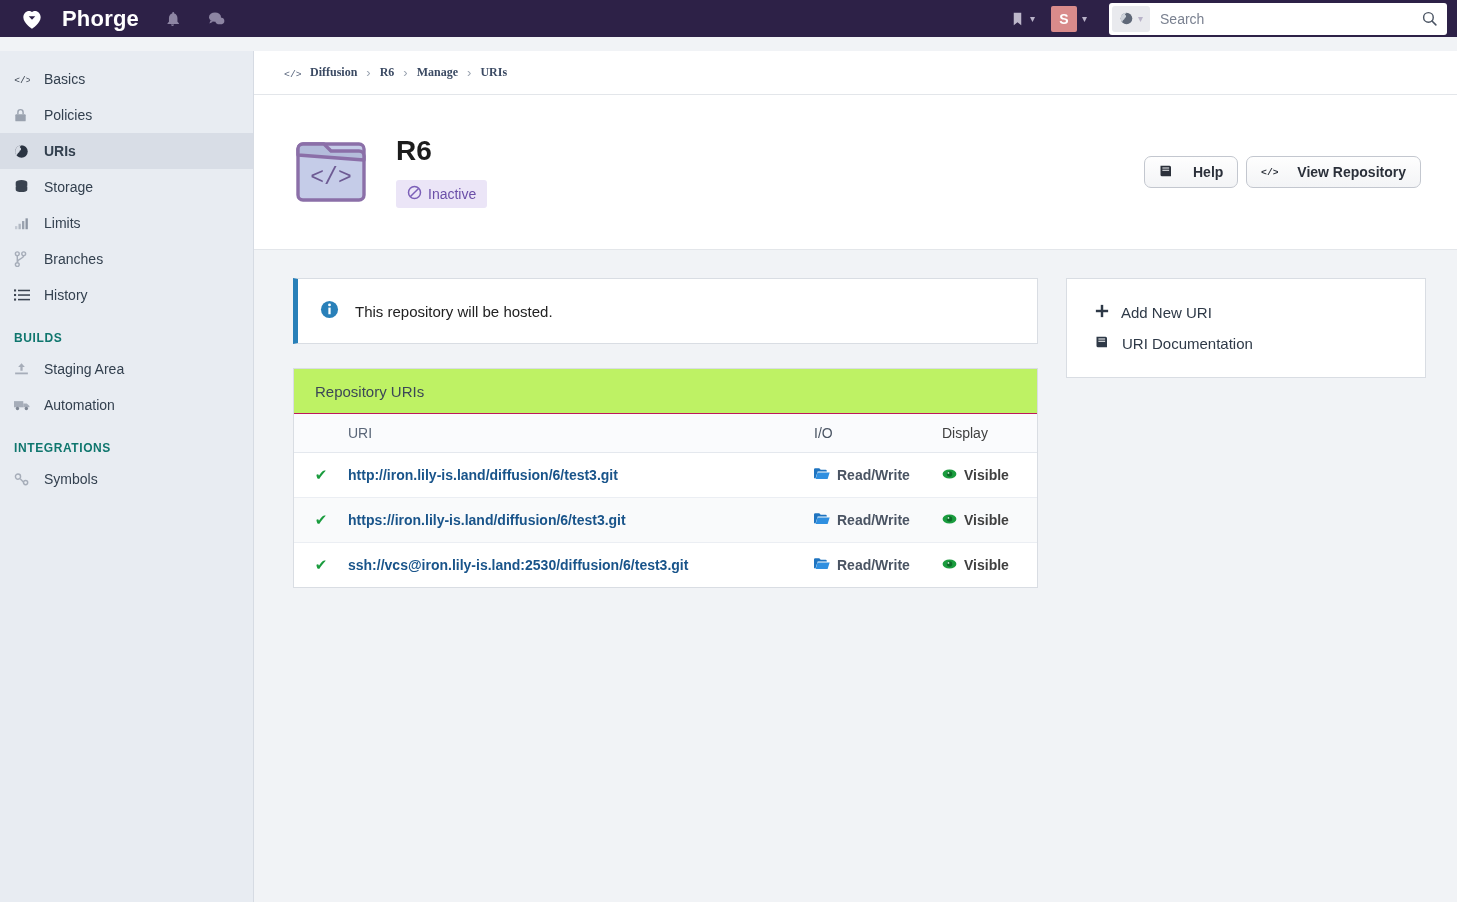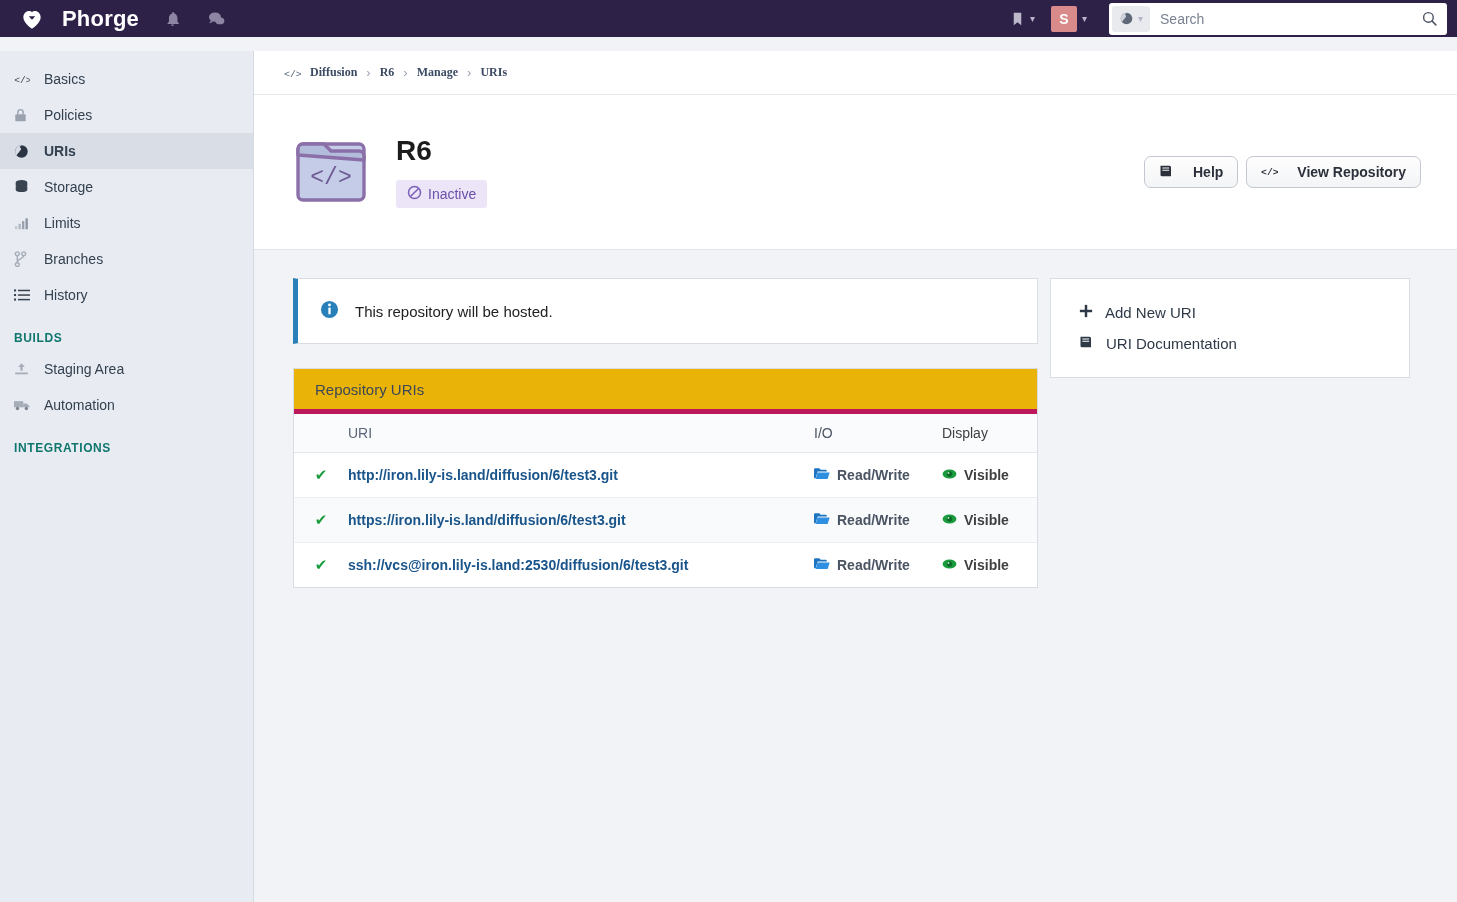--- a/index.html
+++ b/index.html
@@ -136,39 +136,39 @@
     padding: 0 14px; height: 32px;
     font-size: 14px; font-weight: bold; color: #2b303a;
     cursor: pointer;
   }
 
   
   .content {
     position: absolute; top: 250px; left: 254px;
     width: 1203px; height: 652px; background: #f1f3f6;
     padding: 28px 36px 0 39px;
-    display: flex; gap: 12px; align-items: flex-start;
+    display: flex; gap: 28px; align-items: flex-start;
   }
   .col-main { width: 745px; flex: 0 0 745px; }
   .col-side { width: 360px; flex: 0 0 360px; text-align: center; }
 
   .notice {
     background: #ffffff; border: 1px solid #d9dde3;
     border-left: 5px solid #2980b9;
     height: 66px; display: flex; align-items: center;
     padding-left: 22px; gap: 16px;
     font-size: 15px; color: #222;
   }
 
   .box {
     background: #ffffff; border: 1px solid #d9dde3;
     margin-top: 24px;
   }
   .box-head {
-    background: #eab308; border-bottom: 5px solid #be185d;
+    background: #bef264; border-bottom: 1px solid #be185d;
     height: 45px; display: flex; align-items: center;
     padding-left: 21px;
     font-size: 15px; color: #3c4757;
   }
   table { width: 100%; border-collapse: collapse; }
   th {
     text-align: left; font-size: 14px; color: #5a6678;
     font-weight: normal; padding: 11px 0 11px 0;
     border-bottom: 1px solid #e4e8ee; background: #fafbfd;
   }
@@ -356,20 +356,32 @@
           <path d="M12 6h4.5l3.5 3.2V11H12z" fill="#a6adb9"></path>
           <circle cx="4.5" cy="12.6" r="2.2" fill="#7e8693"></circle>
           <circle cx="16" cy="12.6" r="2.2" fill="#7e8693"></circle>
         </svg>
     </span>
     <span class="nav-label">Automation</span>
   </div>
 
   <div class="nav-section">INTEGRATIONS</div>
 
+  <div class="nav-item">
+    <span class="nav-ico">
+      <svg width="16" height="14" viewBox="0 0 20 16">
+          <g fill="none" stroke="#a6adb9" stroke-width="1.8">
+            <circle cx="5" cy="5" r="3.2"></circle>
+            <path d="M8 8l4 4"></path>
+            <circle cx="14.5" cy="12.5" r="2.6"></circle>
+          </g>
+        </svg>
+    </span>
+    <span class="nav-label">Symbols</span>
+  </div>
 </div>
 
 <div class="crumbs">
   <span class="crumb-ico">
     <svg width="17" height="14" viewBox="0 0 24 20">
         <text x="0" y="15" font-size="14" font-family="Liberation Mono, monospace" fill="#55627a">&lt;/&gt;</text>
       </svg>
   </span>
   <a class="crumb">Diffusion</a>
   <span class="crumb-sep">›</span>

